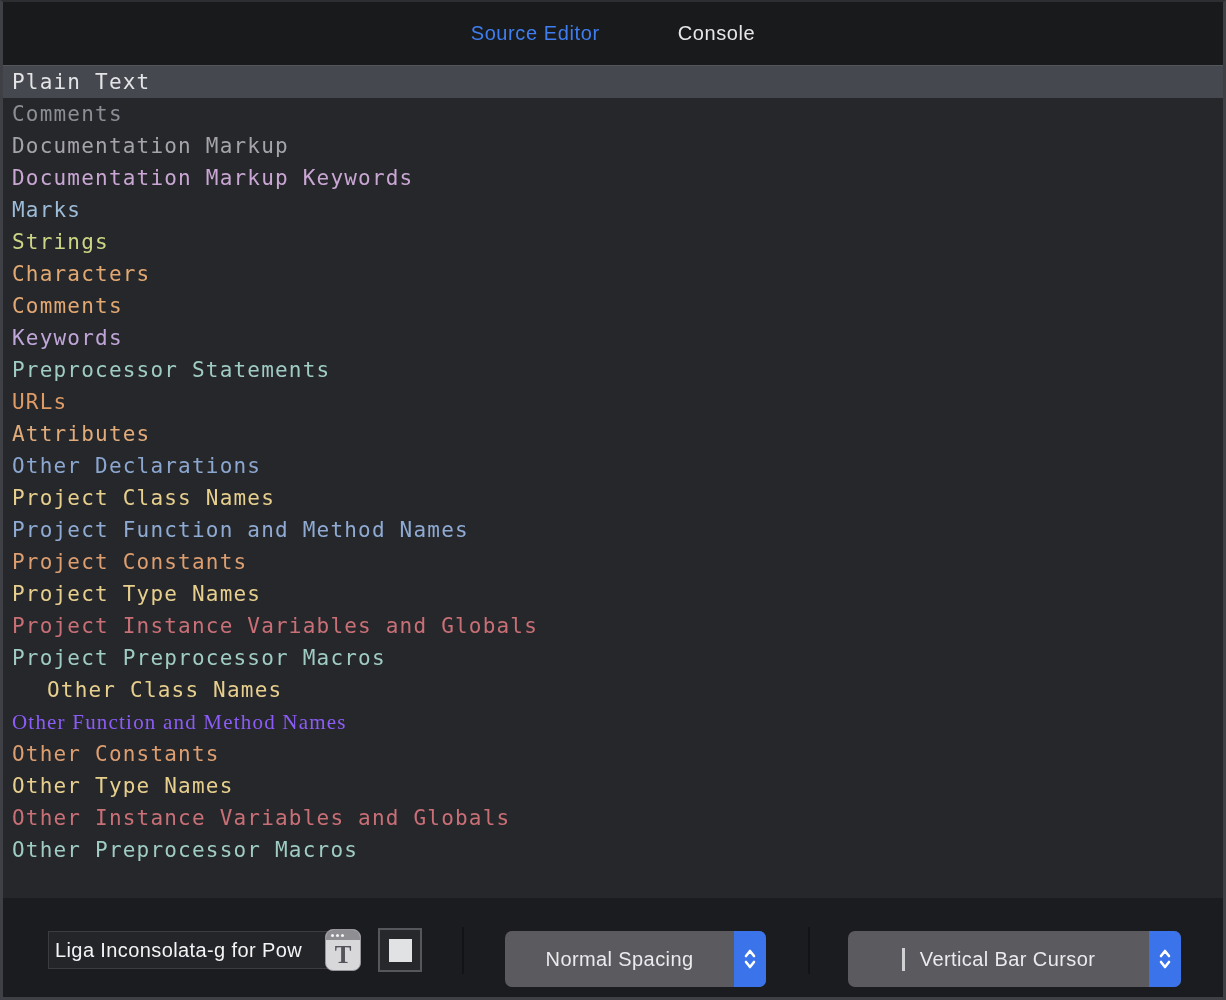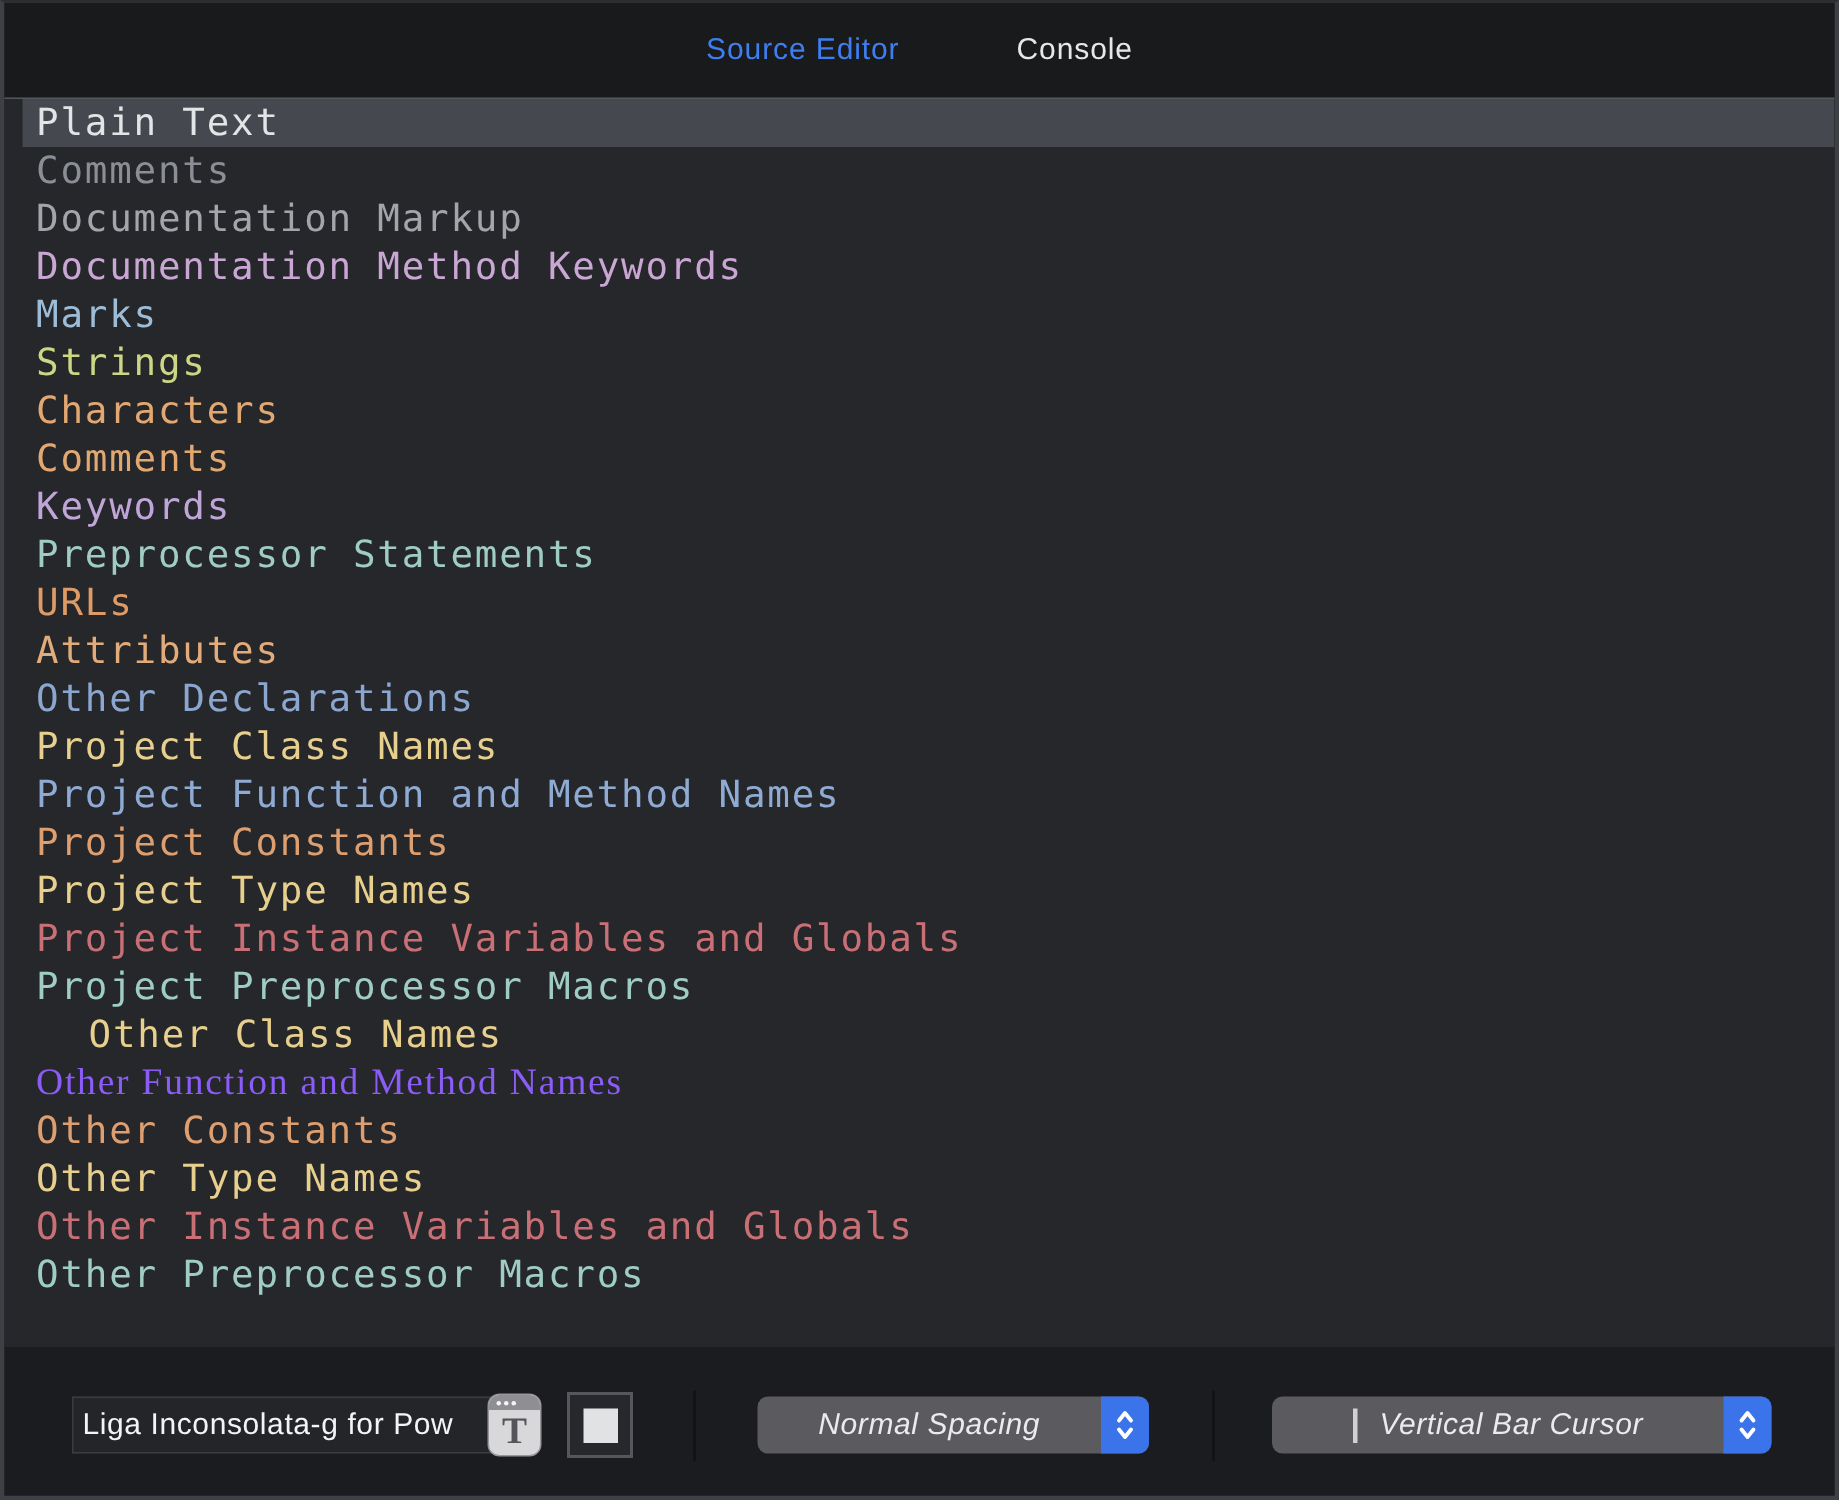--- a/index.html
+++ b/index.html
@@ -24,21 +24,21 @@
   }
   .tab.active { color:#3f7ef0; }
 
   
   .list {
     position:absolute; left:0; right:0; top:63px; height:833px;
     background:#26272b;
     border-top:1px solid #54565c;
     overflow:hidden;
     font-family:"DejaVu Sans Mono", monospace;
-    font-size:25px; letter-spacing:1.2px;padding-left:12px;
+    font-size:21px; letter-spacing:1.2px;
   }
   .row {
     height:32px; line-height:32px; padding-left:9px; white-space:nowrap;
   }
   .row.selected { background:#45484f; }
 
   
   .footer {
     position:absolute; left:0; right:0; top:896px; bottom:0;
     background:#1b1c1f;
@@ -68,25 +68,25 @@
   .color-well {
     position:absolute; left:375px; top:30px; width:44px; height:44px;
     background:#27282c; border:2px solid #56575c;
     display:grid; place-items:center;
   }
   .color-swatch { width:23px; height:23px; }
   .v-divider {
     position:absolute; top:29px; width:2px; height:47px; background:#121316;
   }
   .popup {
-    position:absolute; top:33px; height:38px;
+    position:absolute; top:33px; height:56px;
     background:#5a5a5f; border-radius:7px;
     color:#ebebed; font-size:20px; letter-spacing:.4px;
     display:flex; align-items:center; justify-content:center;
-    padding-right:32px; cursor:default;font-style:italic;
+    padding-right:32px; cursor:default;
   }
   .popup-cap {
     position:absolute; right:0; top:0; bottom:0; width:32px;
     background:#3a73ea; border-radius:0 7px 7px 0;
     display:grid; place-items:center;
   }
   .cursor-bar { width:3px; height:23px; background:#d0d1d3; margin-right:15px; }
 </style>
 </head>
 <body>
@@ -95,21 +95,21 @@
 
   <div class="tabbar">
     <span class="tab active">Source Editor</span>
     <span class="tab">Console</span>
   </div>
 
   <div class="list" id="style-list">
       <div class="row selected" style="color: rgb(227, 228, 230);">Plain Text</div>
       <div class="row" style="color: rgb(139, 142, 148);">Comments</div>
       <div class="row" style="color: rgb(165, 164, 171);">Documentation Markup</div>
-      <div class="row" style="color: rgb(201, 166, 211);">Documentation Method Keywords</div>
+      <div class="row" style="color: rgb(201, 166, 211);">Documentation Markup Keywords</div>
       <div class="row" style="color: rgb(157, 188, 216);">Marks</div>
       <div class="row" style="color: rgb(204, 214, 133);">Strings</div>
       <div class="row" style="color: rgb(226, 168, 114);">Characters</div>
       <div class="row" style="color: rgb(226, 168, 114);">Comments</div>
       <div class="row" style="color: rgb(192, 166, 216);">Keywords</div>
       <div class="row" style="color: rgb(159, 204, 195);">Preprocessor Statements</div>
       <div class="row" style="color: rgb(222, 155, 102);">URLs</div>
       <div class="row" style="color: rgb(226, 171, 122);">Attributes</div>
       <div class="row" style="color: rgb(139, 167, 207);">Other Declarations</div>
       <div class="row" style="color: rgb(231, 207, 141);">Project Class Names</div>

